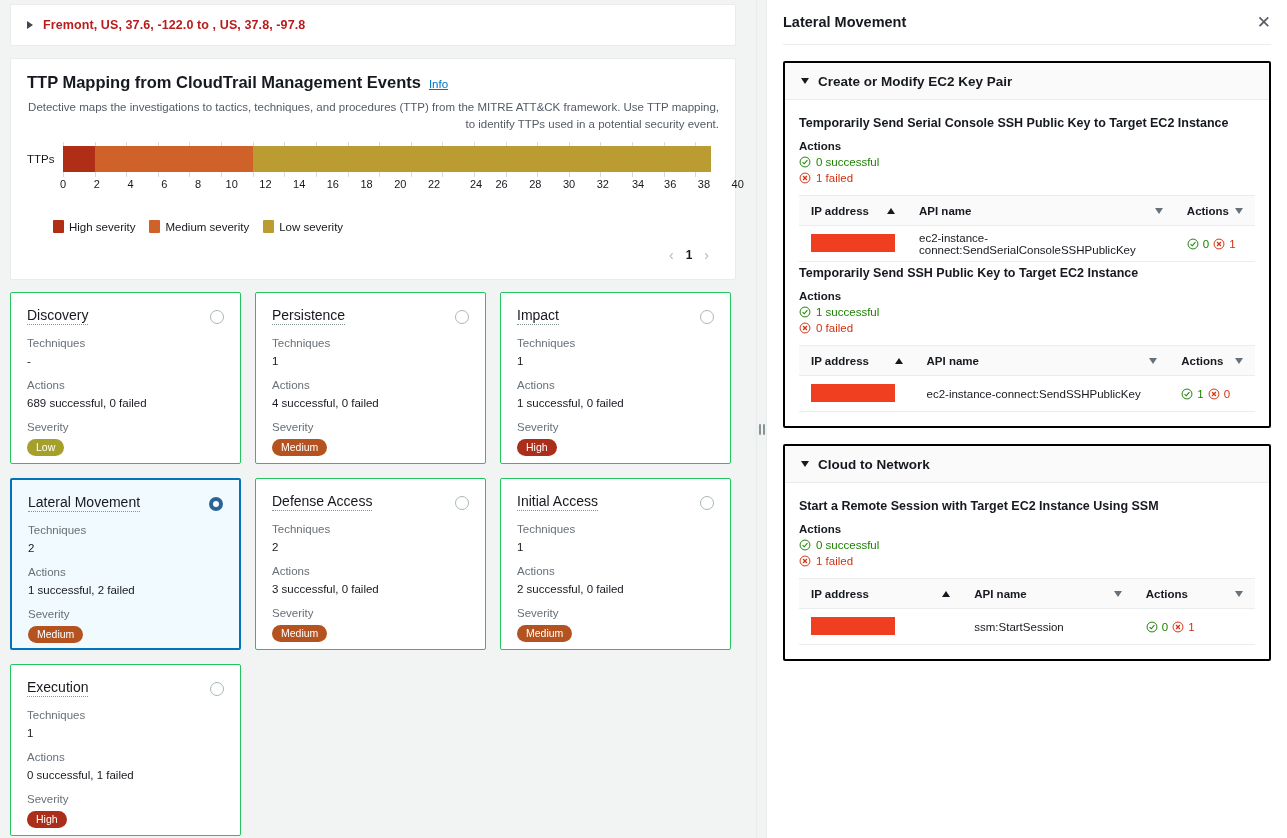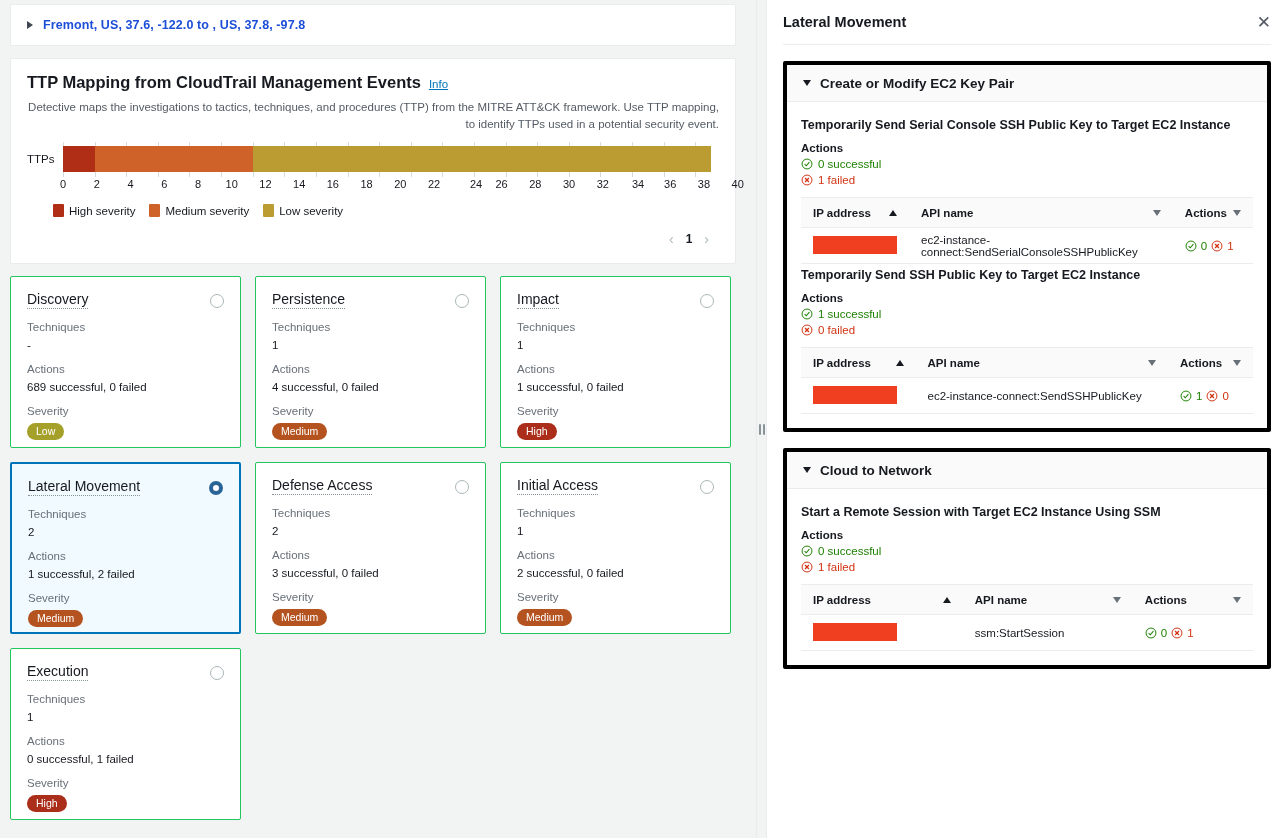--- a/index.html
+++ b/index.html
@@ -34,21 +34,21 @@
     display: flex; align-items: center;
     padding: 0 16px;
   }
   .caret-right {
     width: 0; height: 0;
     border-left: 6px solid #414750;
     border-top: 4px solid transparent;
     border-bottom: 4px solid transparent;
     margin-right: 10px;
   }
-  .geo-text { font-size: 12.5px; font-weight: bold; color: #1d4ed8; letter-spacing: .1px; }
+  .geo-text { font-size: 12.5px; font-weight: bold; color: #b91c1c; letter-spacing: .1px; }
 
   
   .ttp-card { margin: 12px 10px 0 10px; padding: 14px 16px 16px 16px; }
   .ttp-title-row { display: flex; align-items: baseline; gap: 8px; }
   .ttp-title { font-size: 16.5px; font-weight: bold; color: #16191f; }
   .info-link { font-size: 11.5px; color: #0073bb; text-decoration: underline; cursor: pointer; }
   .ttp-desc {
     margin-top: 7px;
     font-size: 11.5px; line-height: 1.45; color: #545b64;
     max-width: 700px;
@@ -70,21 +70,21 @@
     width: 1px; background: #d5dbdb;
   }
   .bar-seg { position: absolute; top: 0; height: 26px; }
   .axis { position: relative; height: 20px; margin-left: 36px; margin-top: 4px; }
   .tick-label {
     position: absolute; top: 2px;
     font-size: 11px; color: #16191f;
     transform: translateX(-50%);
     white-space: nowrap;
   }
-  .legend { display: flex; gap: 14px; margin-top: 8px; margin-left: 26px; }
+  .legend { display: flex; gap: 14px; margin-top: 24px; margin-left: 26px; }
   .legend-item { display: flex; align-items: center; gap: 5px; font-size: 11.5px; color: #16191f; }
   .swatch { width: 11px; height: 13px; border-radius: 1px; }
 
   
   .filter-row { display: flex; align-items: center; margin-top: 14px; }
   .search-box {
     position: relative;
     width: 460px; height: 27px;
     border: 1px solid #aab7b8; border-radius: 2px;
     background: #fff;
@@ -174,21 +174,21 @@
   }
   .panel-header {
     height: 45px;
     display: flex; align-items: center;
     border-bottom: 1px solid #eaeded;
   }
   .panel-title { font-size: 14.5px; font-weight: bold; color: #16191f; }
   .close-x { margin-left: auto; font-size: 17px; color: #545b64; cursor: pointer; line-height: 1; }
 
   .section-card {
-    border: 4px solid #000000;
+    border: 2px solid #000000;
     border-radius: 2px;
     margin-top: 16px;
     background: #fff;
   }
   .section-head {
     height: 37px;
     background: #fafafa;
     border-bottom: 1px solid #e9ebed;
     display: flex; align-items: center;
     padding: 0 16px;

